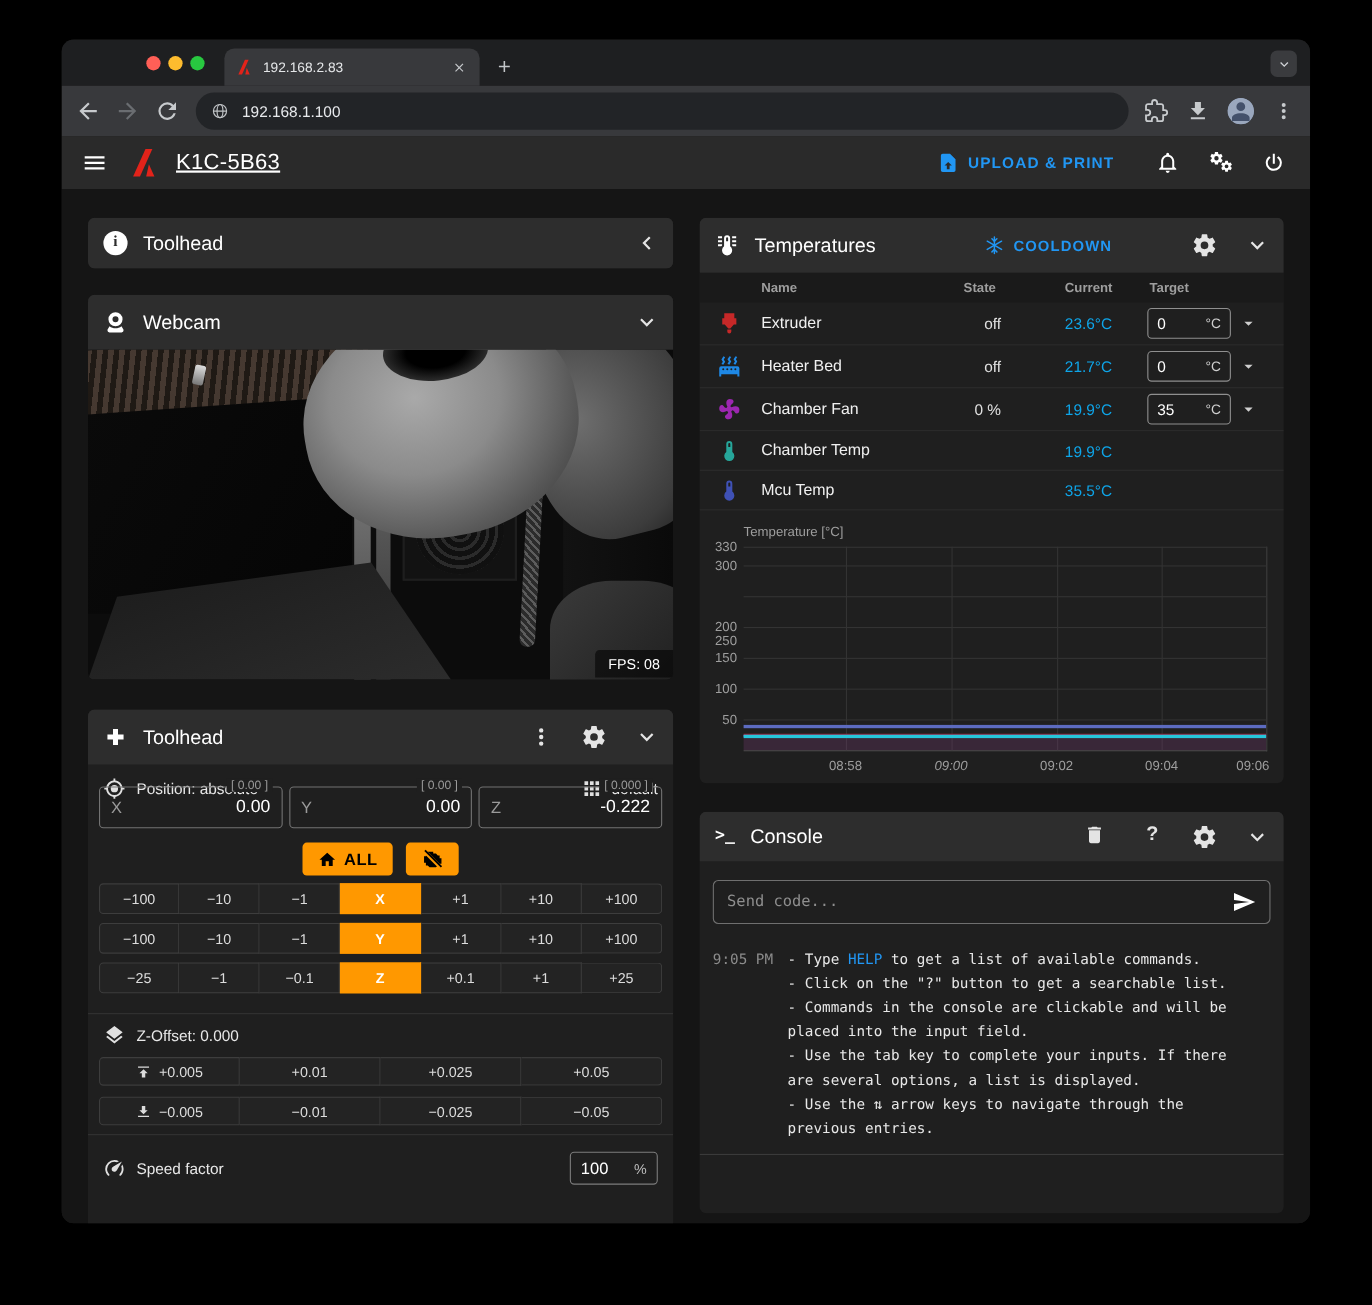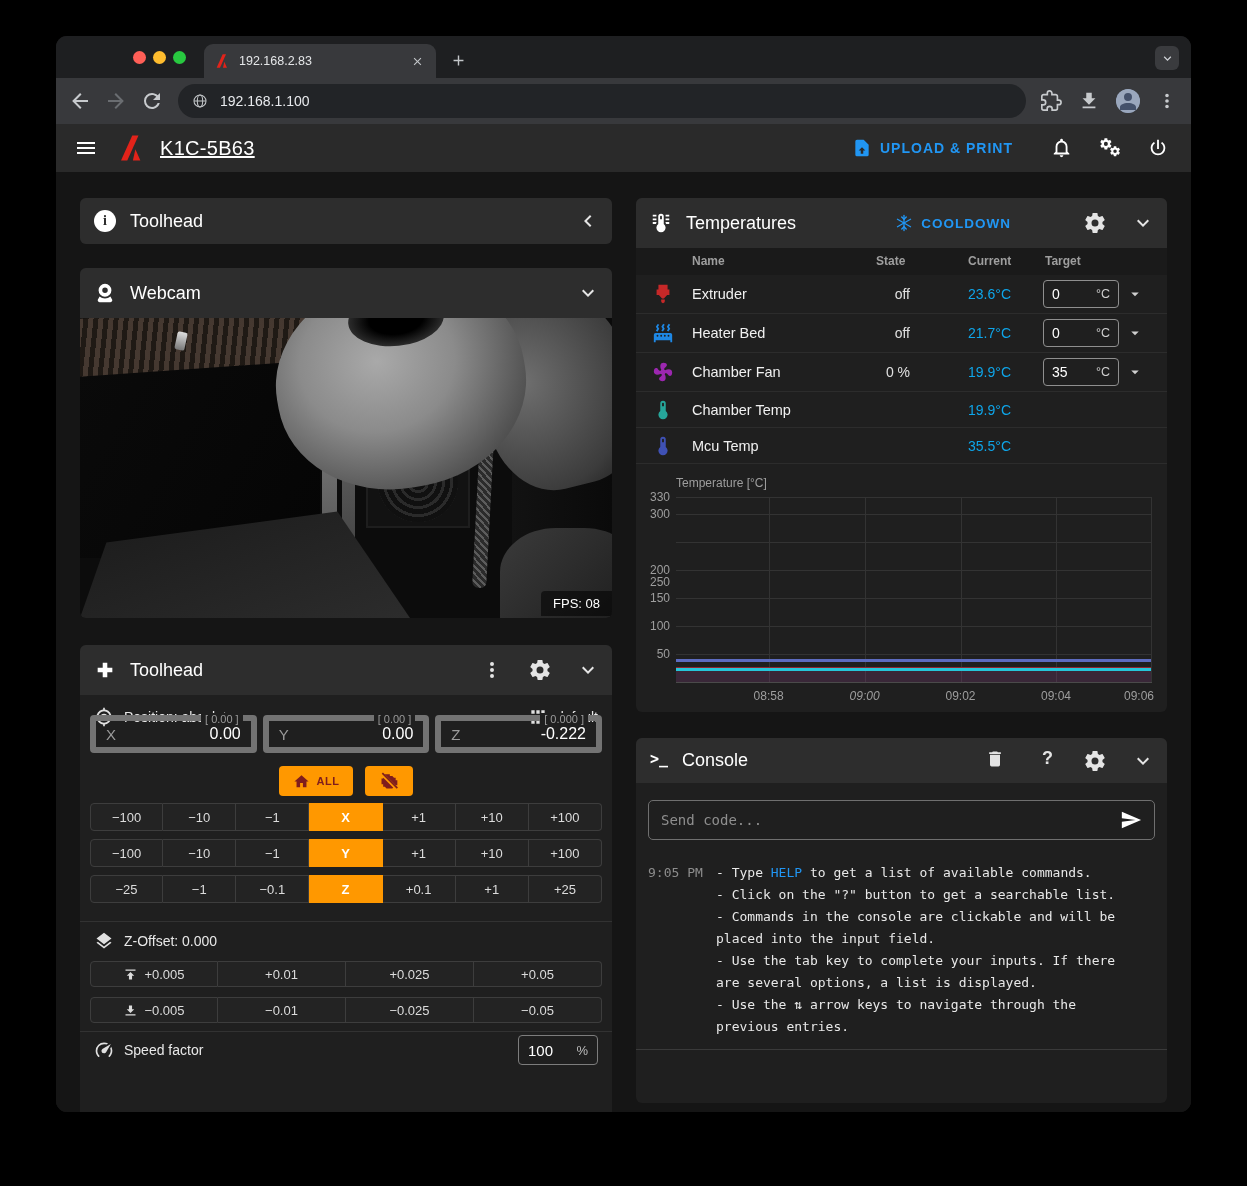--- a/index.html
+++ b/index.html
@@ -69,26 +69,26 @@
   .cam .floor { left:0; top:170px; width:330px; height:130px; background:linear-gradient(160deg,#191919,#2c2c2c); clip-path:polygon(0 100%, 100% 100%, 78% 18%, 8% 42%); }
   .cam .base-right { left:420px; top:210px; width:140px; height:110px; border-radius:40% 40% 0 0; background:linear-gradient(135deg,#3b3b3b,#1a1a1a); }
   .fps { position:absolute; right:0; bottom:2px; background:rgba(0,0,0,.55); color:#fff; font-size:13px; padding:5px 12px; border-radius:4px 0 0 0; }
 
   
   .trow { position:absolute; left:0; width:532px; display:flex; align-items:center; }
   .sic { width:20px; height:20px; color:#e0e0e0; margin:0 10px 0 14px; flex:0 0 auto; }
   .lbl { color:#e8e8e8; font-size:14px; }
   .right-lbl { margin-left:auto; display:flex; align-items:center; margin-right:14px; gap:8px; color:#e8e8e8; font-size:14px; }
   .pos-fields { position:absolute; left:10px; top:70px; width:512px; display:flex; gap:6px; }
-  .pos-field { flex:1; height:38px; border:6px solid #737373; border-radius:4px; position:relative; display:flex; align-items:center; padding:0 10px; }
+  .pos-field { flex:1; height:38px; border:1px solid #737373; border-radius:4px; position:relative; display:flex; align-items:center; padding:0 10px; }
   .pos-field .ax { color:#9b9b9b; font-size:15px; }
   .pos-field .val { margin-left:auto; color:#fff; font-size:16px; }
   .pos-ghost { position:absolute; top:-8px; right:8px; background:#1f1f1f; padding:0 4px; color:#9b9b9b; font-size:11px; }
   .home-row { position:absolute; left:0; top:121px; width:532px; display:flex; justify-content:center; gap:12px; }
-  .obtn { background:#ff9800; border:none; border-radius:4px; height:30px; color:#7f1d1d; font-size:11px; font-weight:700; letter-spacing:.5px; display:flex; align-items:center; justify-content:center; gap:7px; padding:0 14px; }
+  .obtn { background:#ff9800; border:none; border-radius:4px; height:30px; color:#000000; font-size:15px; font-weight:700; letter-spacing:.5px; display:flex; align-items:center; justify-content:center; gap:7px; padding:0 14px; }
   .obtn .ic { width:17px; height:17px; }
   .jog { position:absolute; left:10px; width:512px; height:28px; display:grid; grid-template-columns:repeat(7,1fr); }
   .jbtn { background:#232323; border:1px solid #3d3d3d; border-left-width:0; color:#dcdcdc; font-size:13px; display:flex; align-items:center; justify-content:center; }
   .jbtn:first-child { border-left-width:1px; border-radius:4px 0 0 4px; }
   .jbtn:last-child { border-radius:0 4px 4px 0; }
   .jbtn.axis { background:#ff9800; border-color:#ff9800; color:#fff; font-weight:700; }
   .divider { position:absolute; left:0; width:532px; height:1px; background:#323232; }
   .zgrid { position:absolute; left:10px; width:512px; height:26px; display:grid; grid-template-columns:repeat(4,1fr); }
   .zgrid .jbtn { font-size:13px; gap:6px; }
   .zgrid .ic { width:15px; height:15px; }
@@ -530,21 +530,21 @@
             </svg>
           <span>−0.005</span>
         </button>
         <button class="jbtn">−0.01</button>
         <button class="jbtn">−0.025</button>
         <button class="jbtn">−0.05</button>
       </div>
 
       <div class="divider" style="top:386px;"></div>
 
-      <div class="trow" style="top:382px; height:46px;">
+      <div class="trow" style="top:394px; height:46px;">
         <svg class="sic" fill="currentColor">
             <use href="#i-gauge"></use>
           </svg>
         <span class="lbl">Speed factor</span>
         <div class="sf-input">
           <span class="v">100</span>
           <span class="u">%</span>
         </div>
       </div>
     </div>

